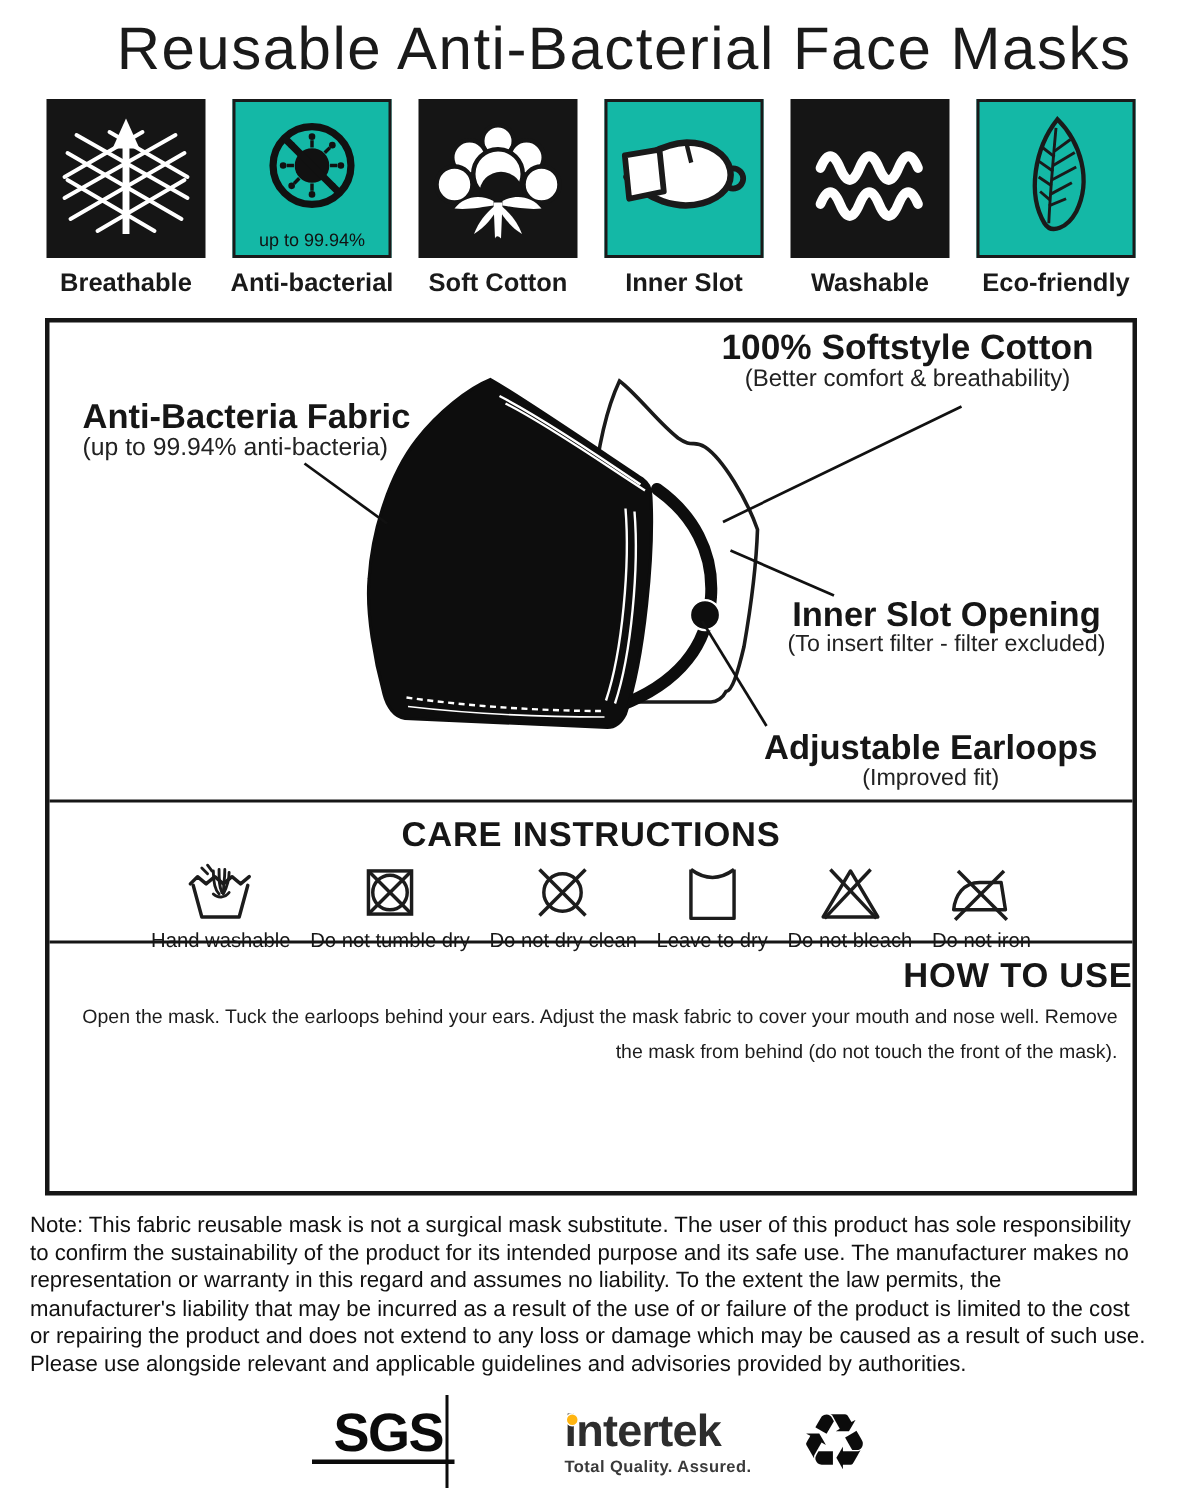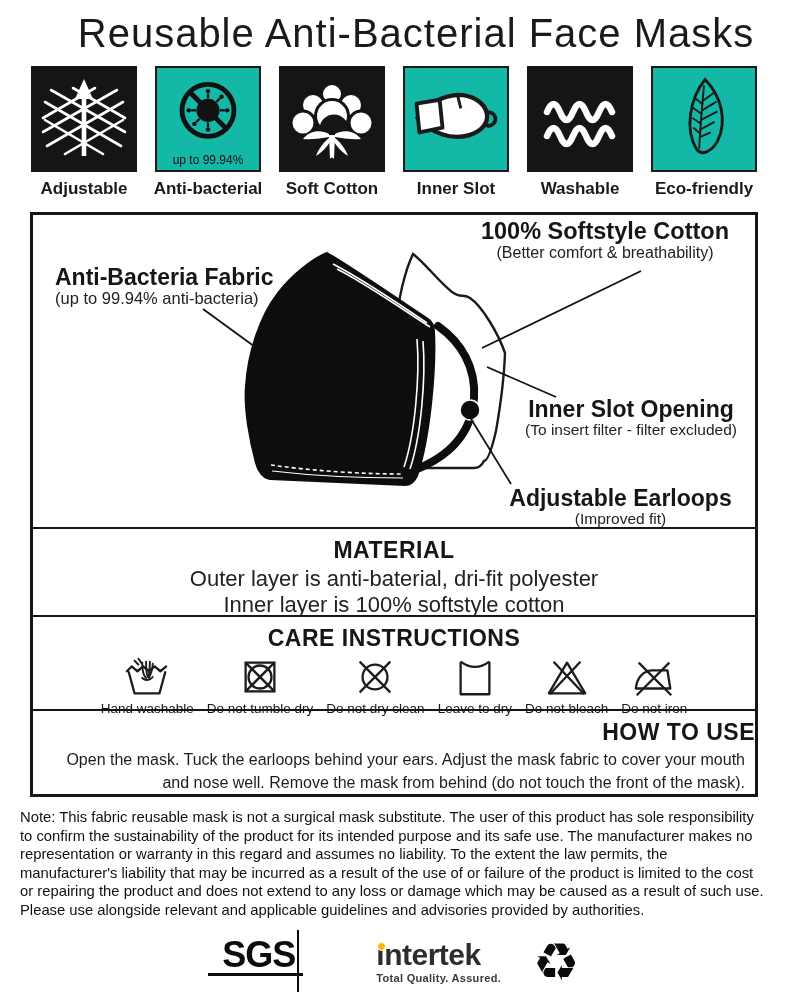--- a/index.html
+++ b/index.html
@@ -49,21 +49,21 @@
   
   .material-section{height:86px;border-bottom:2px solid #161616;text-align:center;}
   .section-heading{font-weight:bold;font-size:23px;letter-spacing:.5px;color:#161616;margin:8px 0 2px;}
   .material-line{font-size:22px;line-height:26px;color:#222;}
   .care-section{height:92px;border-bottom:2px solid #161616;text-align:center;}
   .care-row{display:flex;justify-content:center;align-items:flex-end;gap:13px;margin-top:2px;}
   .care-item{text-align:center;}
   .care-item svg{display:block;margin:0 auto;}
   .care-label{font-size:13.5px;color:#161616;white-space:nowrap;margin-top:1px;}
   .howto-section{flex:1;text-align:right;}
-  .howto-text{font-size:16px;line-height:23px;color:#1d1d1d;padding:0 10px;}
+  .howto-text{font-size:13px;line-height:23px;color:#1d1d1d;padding:0 10px;}
   
   .note{margin:11px 20px 0;font-size:14.8px;line-height:18.6px;color:#111;}
   
   .footer{display:flex;justify-content:center;align-items:center;gap:32px;margin-top:12px;}
   .sgs{position:relative;width:100px;height:60px;}
   .sgs-text{position:absolute;right:13px;top:2px;font-size:36px;font-weight:bold;letter-spacing:-1px;color:#0b0b0b;}
   .sgs-hline{position:absolute;left:0;right:5px;top:41px;height:3px;background:#0b0b0b;}
   .sgs-vline{position:absolute;right:9px;top:-2px;height:62px;width:2.5px;background:#0b0b0b;}
   .intertek{position:relative;margin-left:36px;}
   .intertek-name{font-size:30px;font-weight:bold;color:#2d2d2d;letter-spacing:-.5px;line-height:31px;}
@@ -89,21 +89,21 @@
             <line x1="34" y1="88" x2="92" y2="54"></line>
           <line x1="94" y1="52" x2="42" y2="22"></line>
             <line x1="94" y1="66" x2="20" y2="24"></line>
           <line x1="90" y1="80" x2="14" y2="36"></line>
             <line x1="72" y1="88" x2="14" y2="54"></line>
         </g>
         <line x1="53" y1="90" x2="53" y2="30" stroke="#fff" stroke-width="4.6"></line>
         <polygon points="53,13 44,33 62,33" fill="#fff"></polygon>
       </svg>
     </div>
-    <div class="feature-label">Adjustable</div>
+    <div class="feature-label">Breathable</div>
   </div>
 
   <div class="feature">
     <div class="tile light">
       <svg viewBox="0 0 106 106">
         <g stroke="#111" stroke-width="2.4">
           <line x1="65.5" y1="44" x2="70.5" y2="44"></line>
             <line x1="61.8" y1="52.8" x2="65.4" y2="56.4"></line>
           <line x1="53" y1="56.5" x2="53" y2="61.5"></line>
             <line x1="44.2" y1="52.8" x2="40.6" y2="56.4"></line>
@@ -242,25 +242,20 @@
     <div class="callout callout-is">
       <div class="c-title">Inner Slot Opening</div>
       <div class="c-sub">(To insert filter - filter excluded)</div>
     </div>
     <div class="callout callout-ae">
       <div class="c-title">Adjustable Earloops</div>
       <div class="c-sub">(Improved fit)</div>
     </div>
   </div>
 
-  <div class="material-section">
-    <div class="section-heading">MATERIAL</div>
-    <div class="material-line">Outer layer is anti-baterial, dri-fit polyester</div>
-    <div class="material-line">Inner layer is 100% softstyle cotton</div>
-  </div>
 
   <div class="care-section">
     <div class="section-heading">CARE INSTRUCTIONS</div>
     <div class="care-row">
 
       <div class="care-item">
         <svg width="46" height="46" viewBox="0 0 48 48">
           <g fill="none" stroke="#1c1c1c" stroke-width="2.4" stroke-linejoin="round" stroke-linecap="round">
             <path d="M5,19 L11,41 L37,41 L43,19"></path>
             <path d="M3,18 L8,13 L14,18 L20,13 L26,18 L32,13 L38,18 L44,13"></path>

